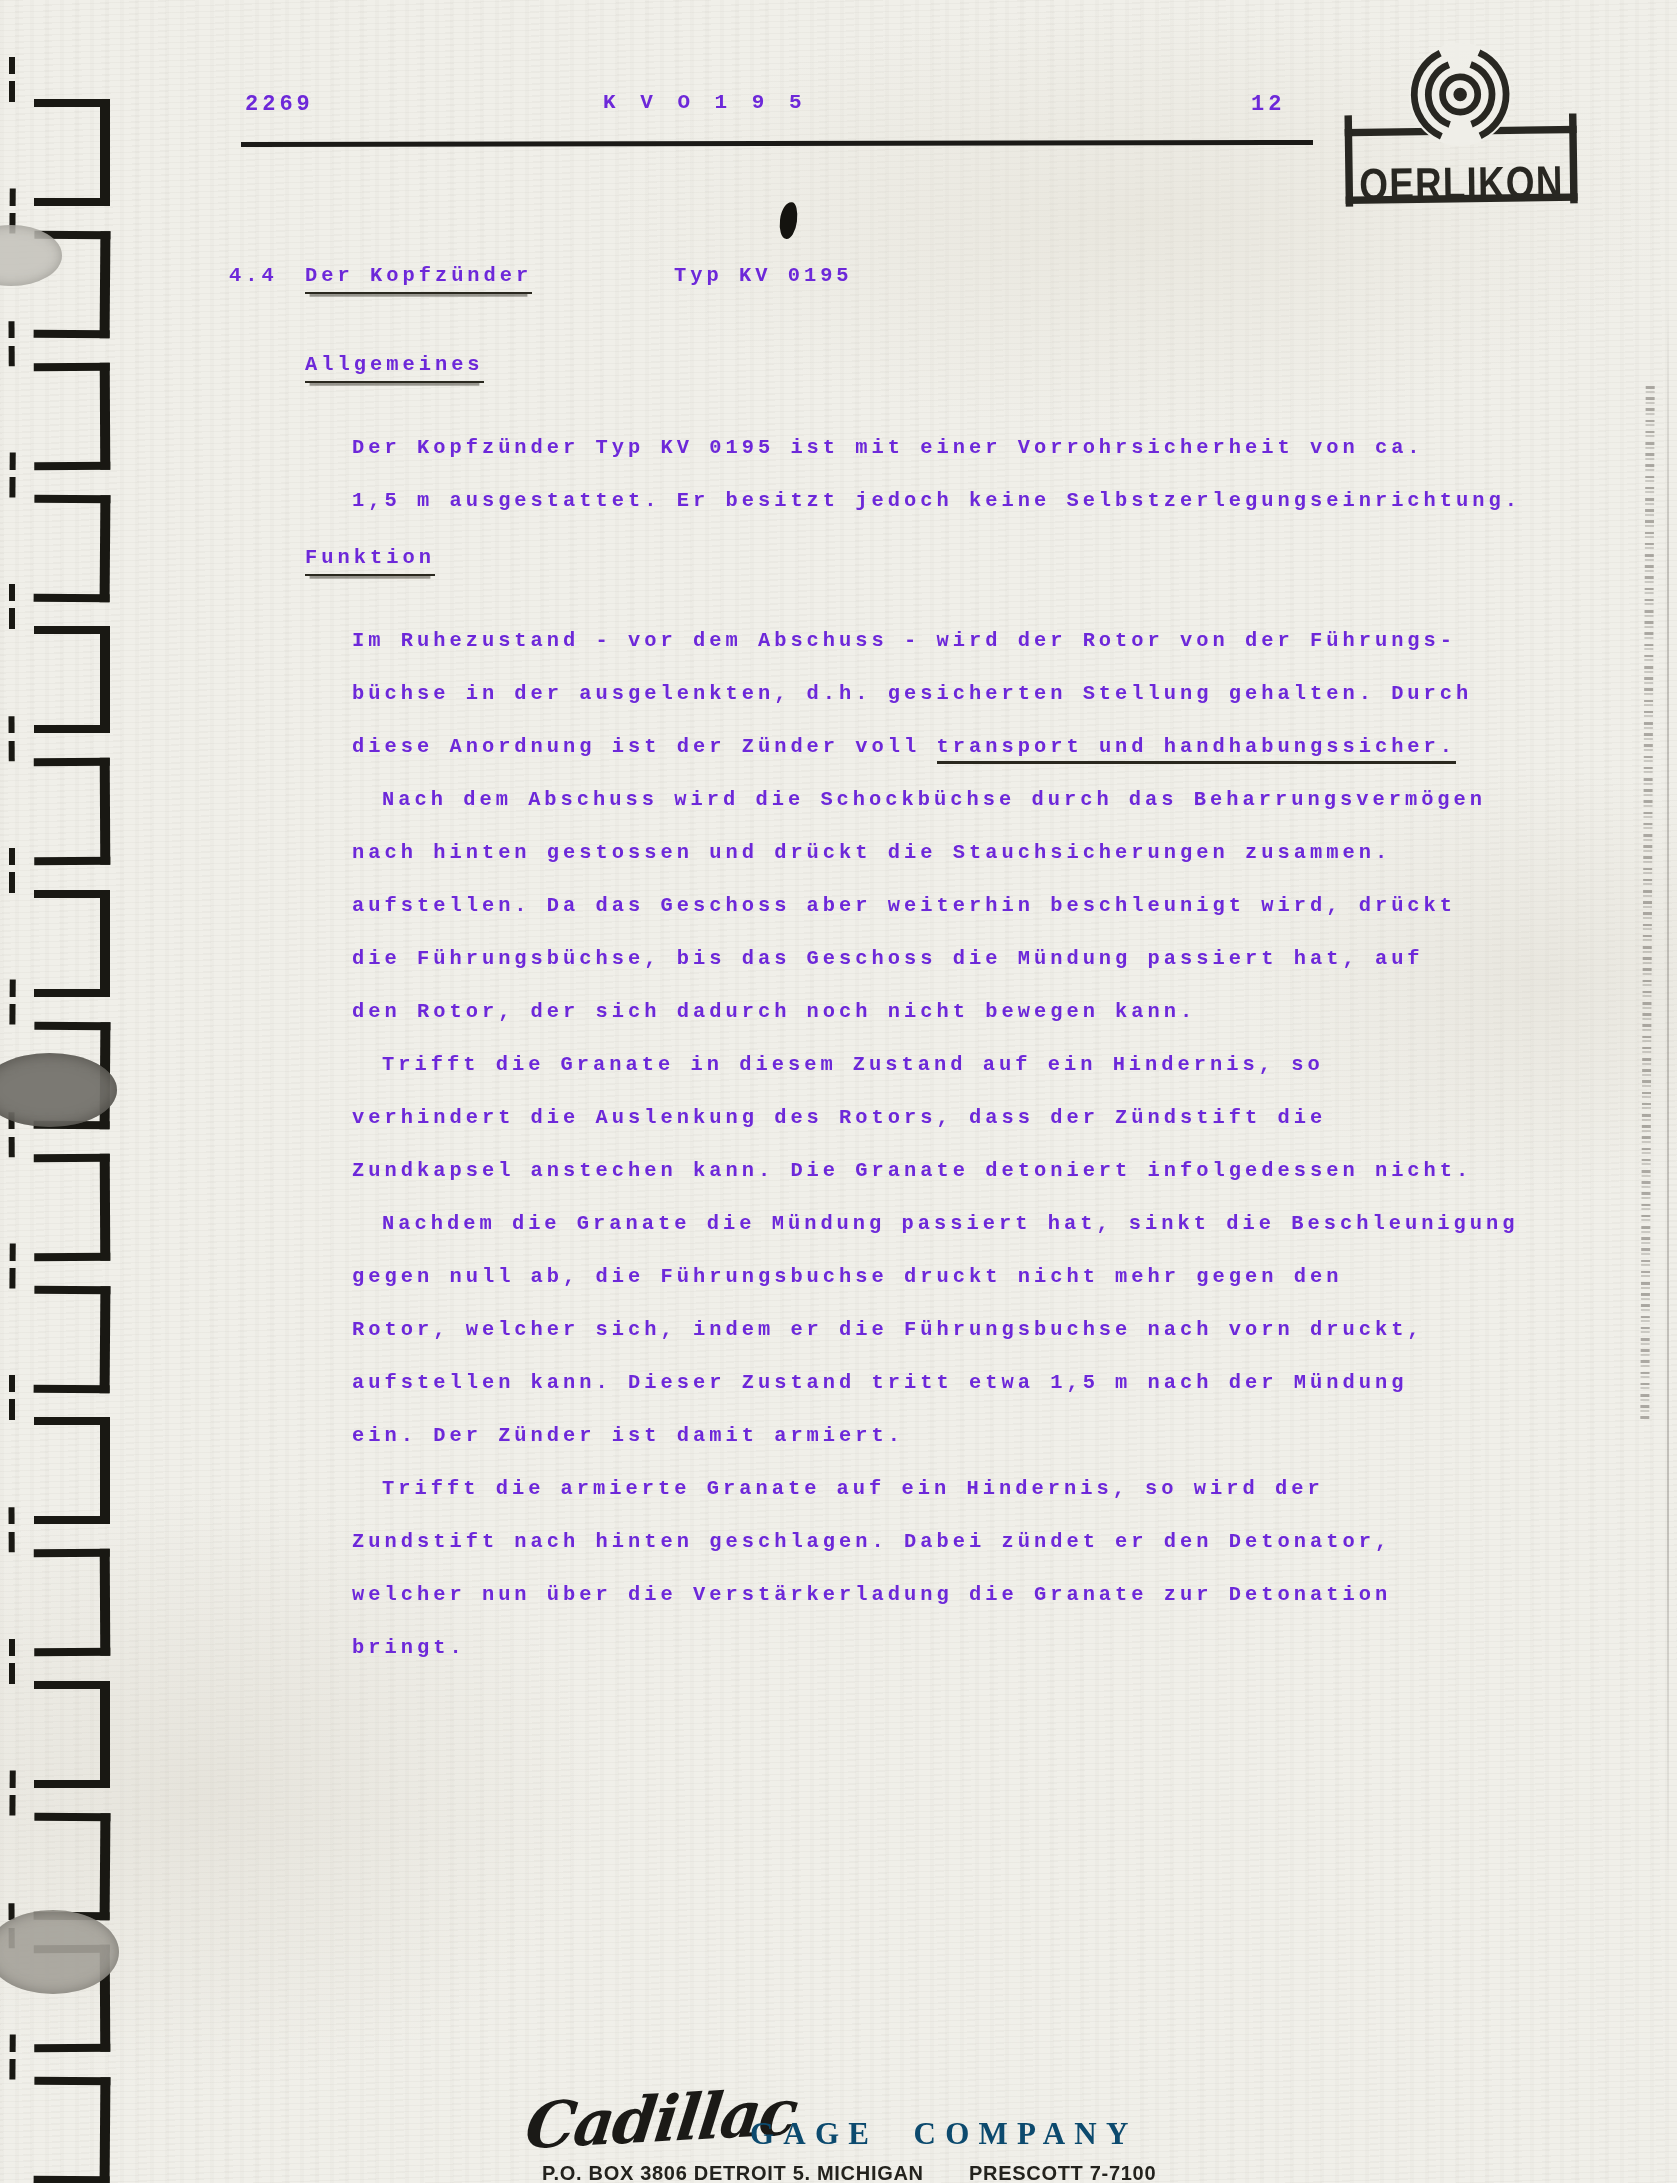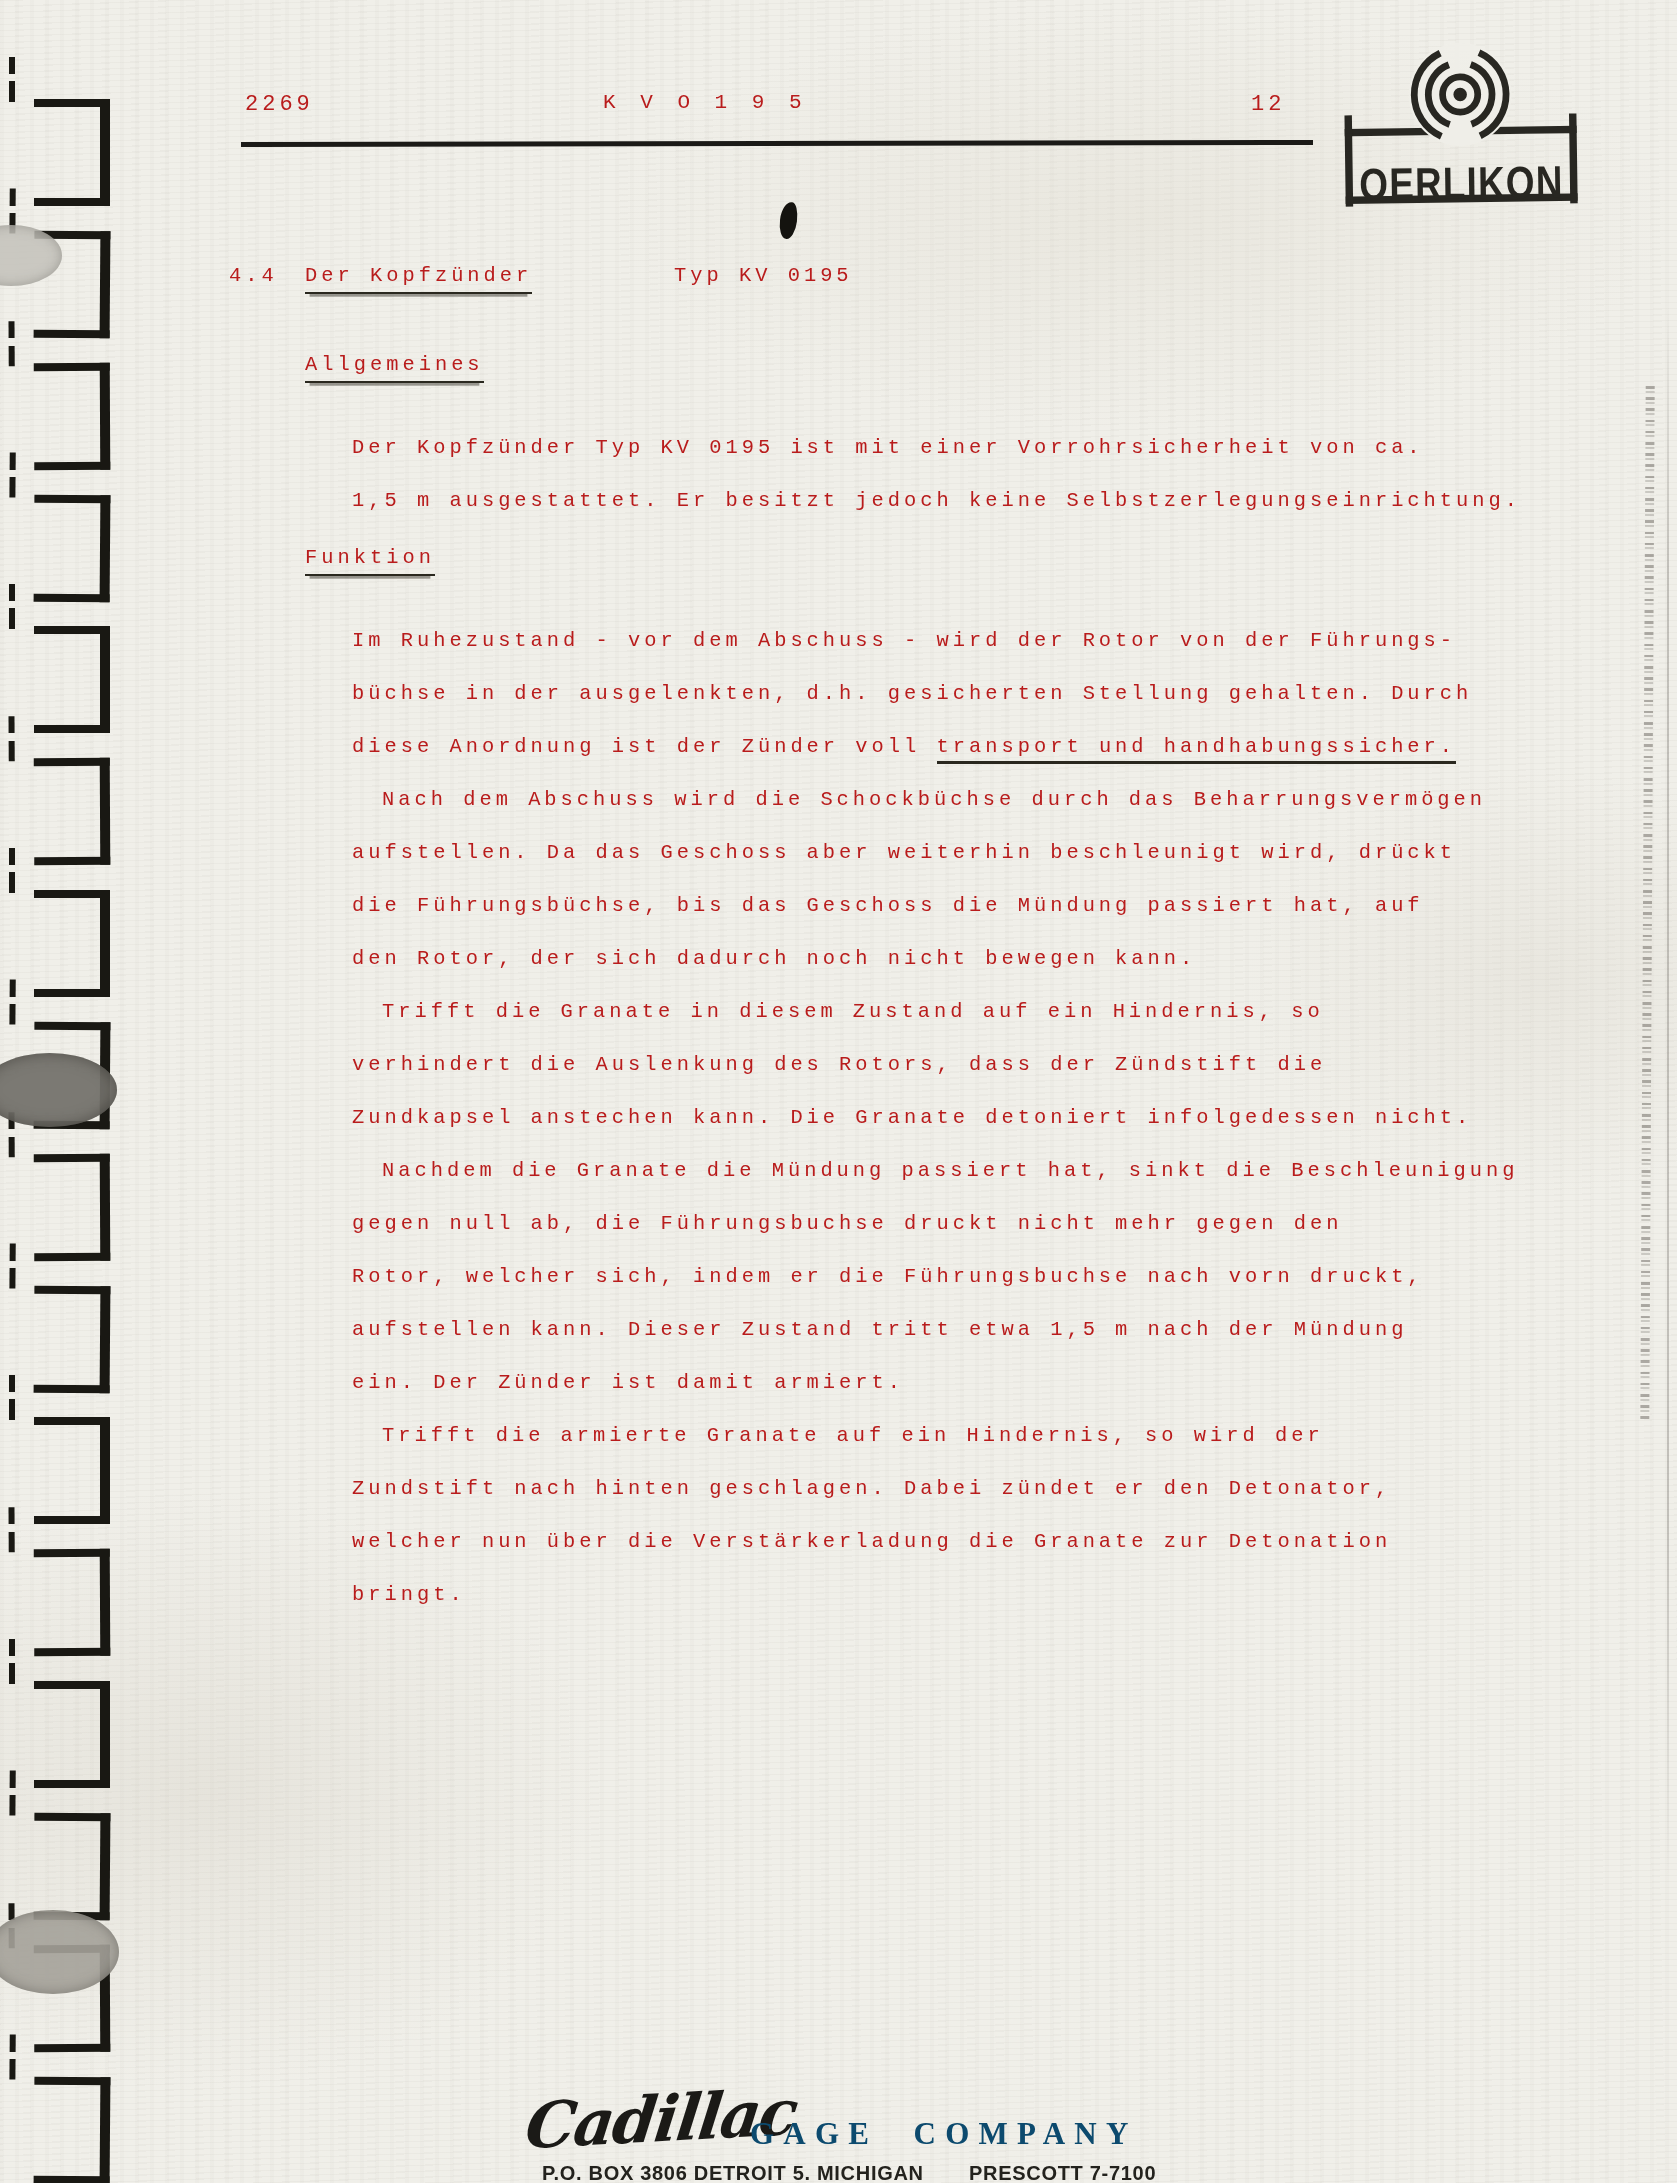--- a/index.html
+++ b/index.html
@@ -19,22 +19,23 @@
       radial-gradient(ellipse 461px 330px at 92% 45%, rgba(210,205,193,.25), transparent 65%),
       repeating-linear-gradient(178deg, rgba(128,122,110,.05) 0 1.3px, rgba(0,0,0,0) 1.3px 6px),
       repeating-linear-gradient(90deg, rgba(128,122,110,.03) 0 4px, rgba(0,0,0,0) 4px 15px);
   }
 
   
   .tw{
     font-family:"Liberation Mono","DejaVu Sans Mono",monospace;
     font-size:20.4px;
     letter-spacing:4px;
-    color:#b91c1c;
+    color:#6d28d9;
     white-space:nowrap;
+    font-weight:bold;
   }
   .tline{height:53px;line-height:53px;margin-left:47px;}
   .tline.indent{padding-left:30px;}
   .emph{border-bottom:3.3px solid #2a281f;padding-bottom:2.6px;}
   .h-underline{border-bottom:2.6px solid #2a281f;padding-bottom:4.6px;
                box-shadow:0 7.3px 0 -4.6px rgba(42,40,31,.45);}
 
   .abs{position:absolute;}
 
   
@@ -177,20 +178,21 @@
     </div>
 
   <div class="abs tw h-funk">
     <span class="h-underline">Funktion</span>
   </div>
   <div class="abs tw para-b">
       <div class="tline">Im Ruhezustand - vor dem Abschuss - wird der Rotor von der Führungs-</div>
       <div class="tline">büchse in der ausgelenkten, d.h. gesicherten Stellung gehalten. Durch</div>
       <div class="tline"><span>diese Anordnung ist der Zünder voll </span><span class="emph">transport und handhabungssicher.</span></div>
       <div class="tline indent">Nach dem Abschuss wird die Schockbüchse durch das Beharrungsvermögen</div>
+      <div class="tline">nach hinten gestossen und drückt die Stauchsicherungen zusammen.</div>
       <div class="tline">aufstellen. Da das Geschoss aber weiterhin beschleunigt wird, drückt</div>
       <div class="tline">die Führungsbüchse, bis das Geschoss die Mündung passiert hat, auf</div>
       <div class="tline">den Rotor, der sich dadurch noch nicht bewegen kann.</div>
       <div class="tline indent">Trifft die Granate in diesem Zustand auf ein Hindernis, so</div>
       <div class="tline">verhindert die Auslenkung des Rotors, dass der Zündstift die</div>
       <div class="tline">Zundkapsel anstechen kann. Die Granate detoniert infolgedessen nicht.</div>
       <div class="tline indent">Nachdem die Granate die Mündung passiert hat, sinkt die Beschleunigung</div>
       <div class="tline">gegen null ab, die Führungsbuchse druckt nicht mehr gegen den</div>
       <div class="tline">Rotor, welcher sich, indem er die Führungsbuchse nach vorn druckt,</div>
       <div class="tline">aufstellen kann. Dieser Zustand tritt etwa 1,5 m nach der Mündung</div>

